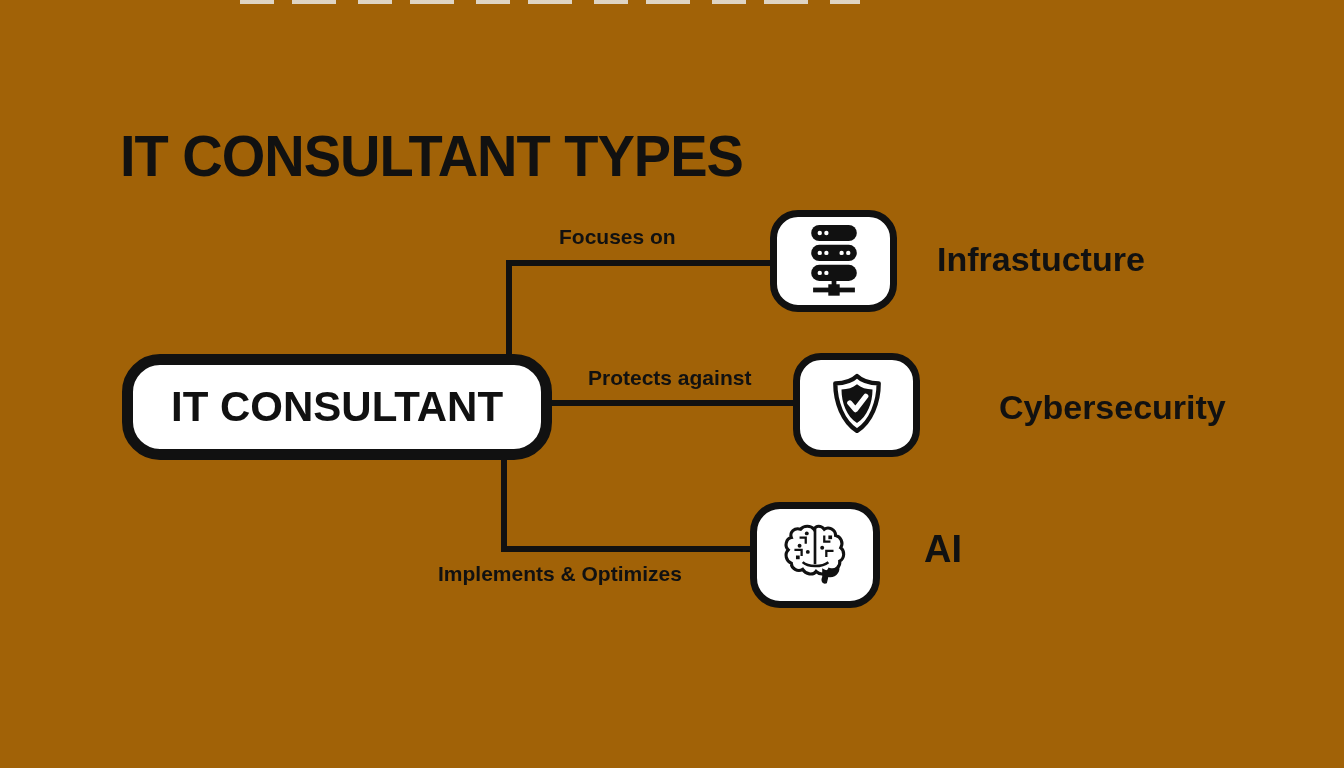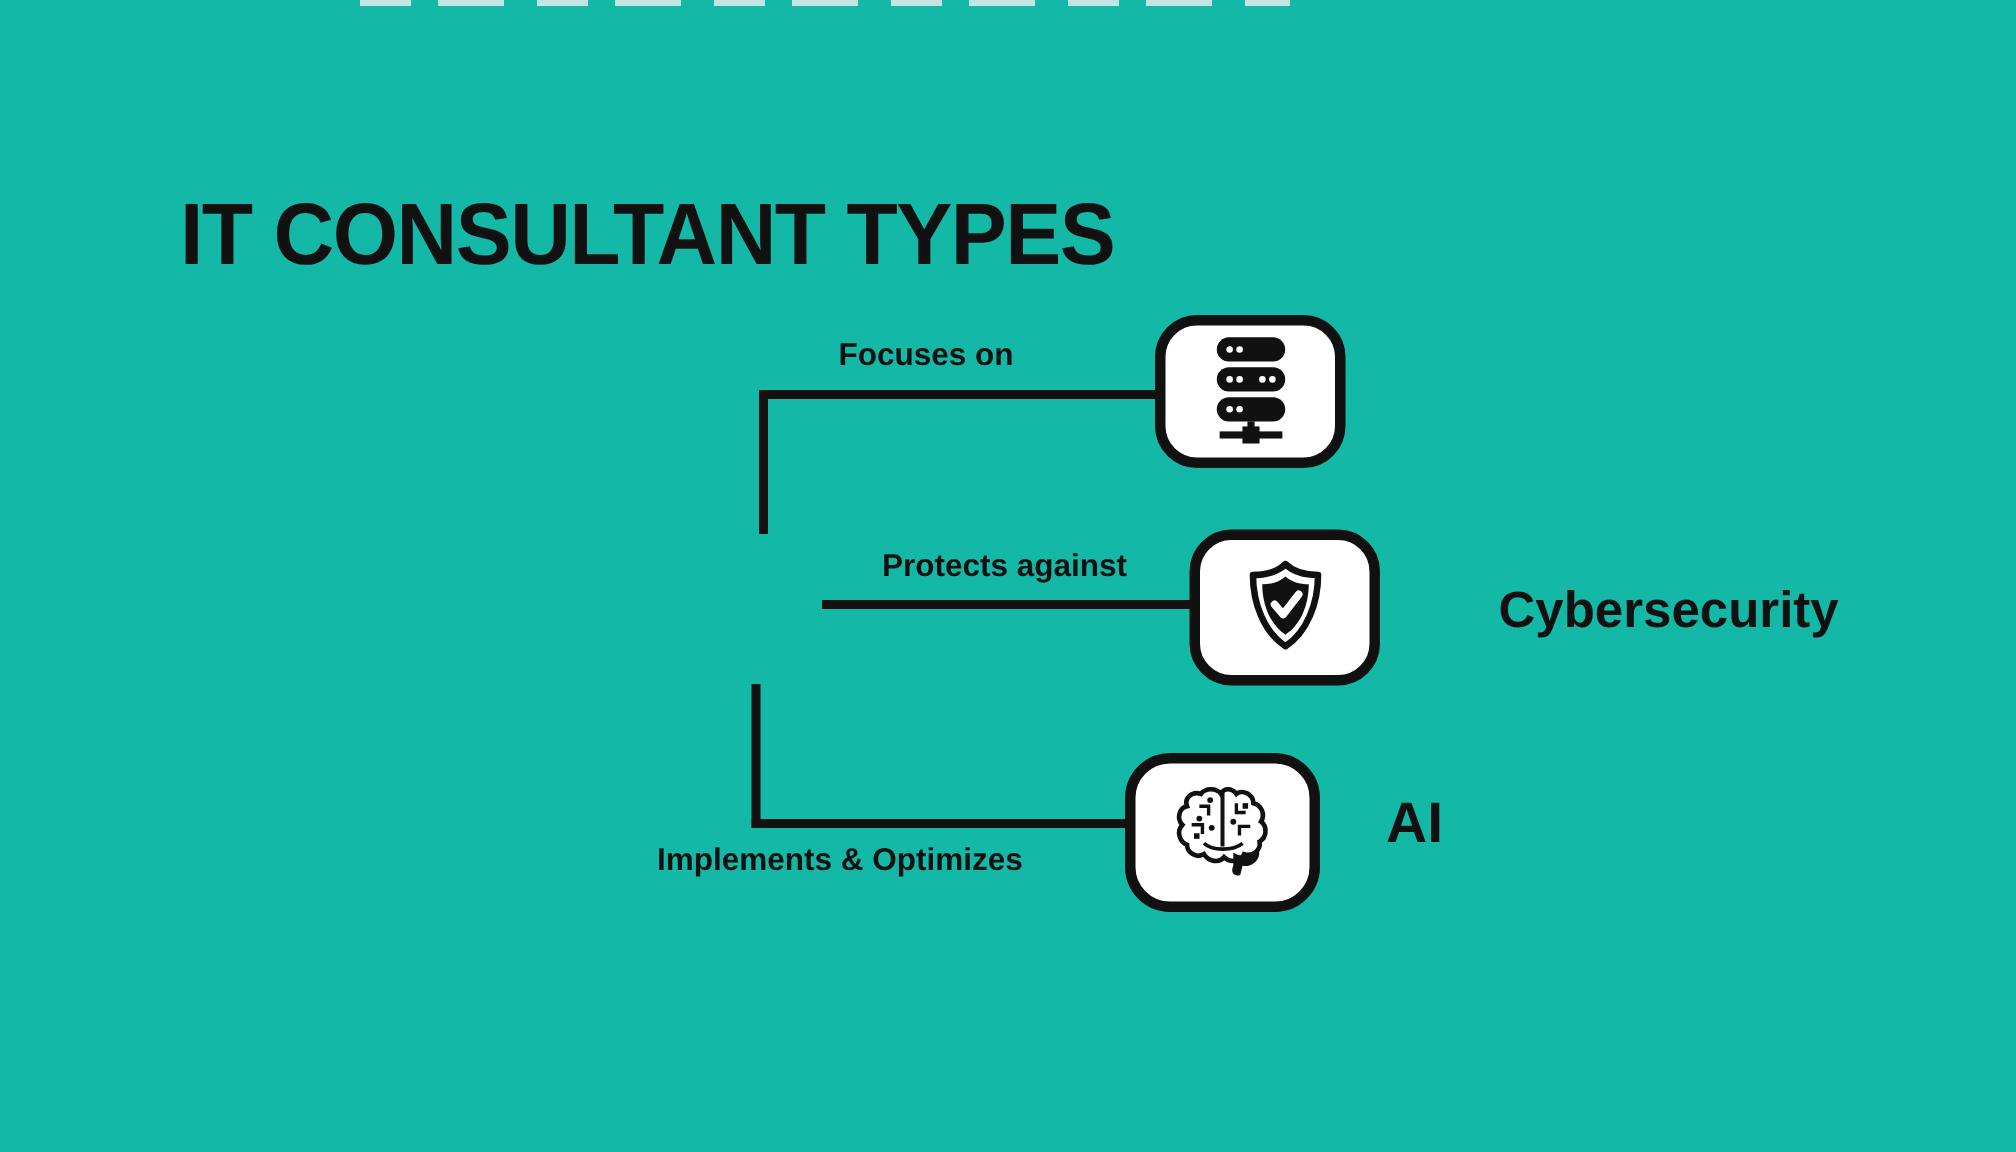--- a/index.html
+++ b/index.html
@@ -9,21 +9,21 @@
     height: 768px;
     overflow: hidden;
     background: #fcfcfc;
     font-family: "Liberation Sans", sans-serif;
     color: #111111;
   }
   .canvas {
     position: relative;
     width: 1344px;
     height: 768px;
-    background: #14b8a6;
+    background: #a16207;
   }
   
   .top-artifact {
     position: absolute;
     left: 240px; top: 0; width: 620px; height: 4px;
     background: repeating-linear-gradient(90deg,
       #eef1f3 0 34px, transparent 34px 52px, #eef1f3 52px 96px, transparent 96px 118px);
     opacity: .8;
   }
   .page-title {
@@ -103,20 +103,23 @@
 
   <div class="connector" style="left:548px; top:400px; width:249px; height:6px;"></div>
 
   <div class="connector" style="left:501px; top:456px; width:6px; height:96px;"></div>
   <div class="connector" style="left:501px; top:546px; width:253px; height:6px;"></div>
 
   <div class="relation-label" style="left:559px; top:225px;">Focuses on</div>
   <div class="relation-label" style="left:588px; top:366px;">Protects against</div>
   <div class="relation-label" style="left:438px; top:562px;">Implements &amp; Optimizes</div>
 
+  <div class="root-node">
+    <span class="label">IT CONSULTANT</span>
+  </div>
 
   <div class="icon-box" style="left:770px; top:210px; width:127px; height:102px;">
     <span>
       <svg width="62" height="76" viewBox="0 0 64 80" xmlns="http://www.w3.org/2000/svg">
         <rect x="8" y="2" width="48" height="17" rx="8.5" fill="#111"></rect>
         <rect x="8" y="23" width="48" height="17" rx="8.5" fill="#111"></rect>
         <rect x="8" y="44" width="48" height="17" rx="8.5" fill="#111"></rect>
         <circle cx="17" cy="10.5" r="2.3" fill="#fff"></circle>
           <circle cx="24" cy="10.5" r="2.3" fill="#fff"></circle>
         <circle cx="17" cy="31.5" r="2.3" fill="#fff"></circle>
@@ -124,20 +127,21 @@
         <circle cx="40" cy="31.5" r="2.3" fill="#fff"></circle>
           <circle cx="47" cy="31.5" r="2.3" fill="#fff"></circle>
         <circle cx="17" cy="52.5" r="2.3" fill="#fff"></circle>
           <circle cx="24" cy="52.5" r="2.3" fill="#fff"></circle>
         <rect x="29.5" y="61" width="5" height="7" fill="#111"></rect>
         <rect x="10" y="68" width="44" height="5" fill="#111"></rect>
         <rect x="26" y="64.5" width="12" height="12" fill="#111"></rect>
       </svg>
     </span>
   </div>
+  <div class="type-label" style="left:937px; top:240px;">Infrastucture</div>
 
   <div class="icon-box" style="left:793px; top:353px; width:127px; height:104px;">
     <span>
       <svg width="62" height="66" viewBox="0 0 60 62" xmlns="http://www.w3.org/2000/svg">
         <path d="M30 3 C35 8 43 10 51 10 C51 28 44 47 30 56 C16 47 9 28 9 10 C17 10 25 8 30 3 Z" fill="#fff" stroke="#111" stroke-width="4.2" stroke-linejoin="round"></path>
         <path d="M30 11 C34 14.5 39 16 45 16 C45 29 40 42 30 48.5 C20 42 15 29 15 16 C21 16 26 14.5 30 11 Z" fill="#111"></path>
         <path d="M23 29 L28.5 35.5 L38.5 22.5" fill="none" stroke="#fff" stroke-width="5" stroke-linecap="round" stroke-linejoin="round"></path>
       </svg>
     </span>
   </div>

